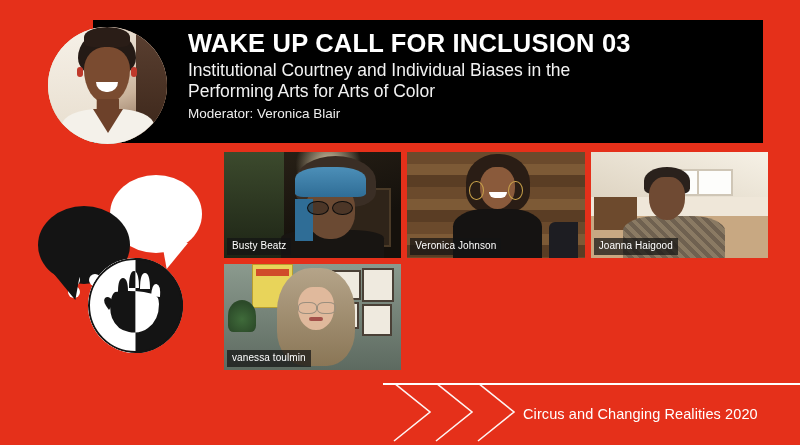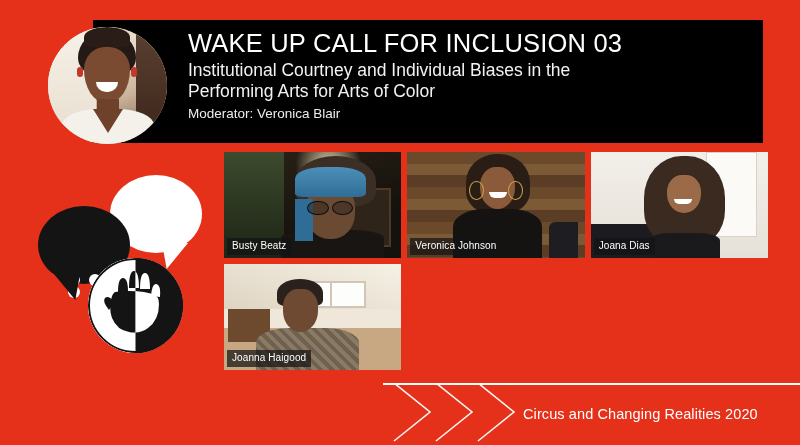--- a/index.html
+++ b/index.html
@@ -13,21 +13,21 @@
 
   
   .titlebar{
     position:absolute;left:93px;top:20px;width:670px;height:123px;
     background:#000;
   }
   .title-text{
     position:absolute;left:95px;top:9px;width:560px;color:#fff;
   }
   .t-main{
-    font-size:25.5px;font-weight:normal;letter-spacing:.2px;line-height:1.1;
+    font-size:25.5px;font-weight:bold;letter-spacing:.2px;line-height:1.1;
     margin:0 0 3px 0;white-space:nowrap;
   }
   .t-sub{
     font-size:17.5px;font-weight:normal;line-height:1.2;margin:0;
     color:#f2f2f2;
   }
   .t-mod{
     font-size:13.5px;font-weight:normal;margin:4px 0 0 0;color:#ededed;
   }
 
@@ -302,45 +302,54 @@
           <div class="hair"></div>
           <div class="body"></div>
         <div class="face"></div>
           <div class="smile"></div>
         <div class="hoop l"></div>
           <div class="hoop r"></div>
       </div>
       <div class="nameplate">Veronica Johnson</div>
     </div>
 
-    <div class="tile t3">
-      <div class="sc">
-        <div class="door"></div>
-          <div class="sofa"></div>
-        <div class="hair"></div>
-          <div class="body"></div>
-        <div class="face"></div>
-          <div class="smile"></div>
-      </div>
-      <div class="nameplate">Joana Dias</div>
-    </div>
 
     <div class="tile t4">
       <div class="sc">
         <div class="slope"></div>
           <div class="win"></div>
           <div class="chest"></div>
         <div class="body"></div>
           <div class="hair"></div>
           <div class="face"></div>
       </div>
       <div class="nameplate">Joanna Haigood</div>
     </div>
 
 
+    <div class="tile t6">
+      <div class="sc">
+        <div class="poster">
+            <i></i>
+          </div>
+        <div class="pf a"></div>
+          <div class="pf b"></div>
+          <div class="pf c"></div>
+          <div class="pf d"></div>
+        <div class="plant"></div>
+        <div class="hair"></div>
+          <div class="face"></div>
+        <div class="glass">
+            <i></i>
+            <i></i>
+          </div>
+        <div class="lips"></div>
+      </div>
+      <div class="nameplate">vanessa toulmin</div>
+    </div>
 
   </div>
 
   <div class="footer">
     <div class="chevs">
       <div class="chev" style="left:0;">
         <svg width="48" height="62" viewBox="0 0 48 62">
           <polyline points="4,2 40,31 4,60" fill="none" stroke="#ffffff" stroke-width="1.6" opacity="0.95"></polyline>
         </svg>
       </div>

